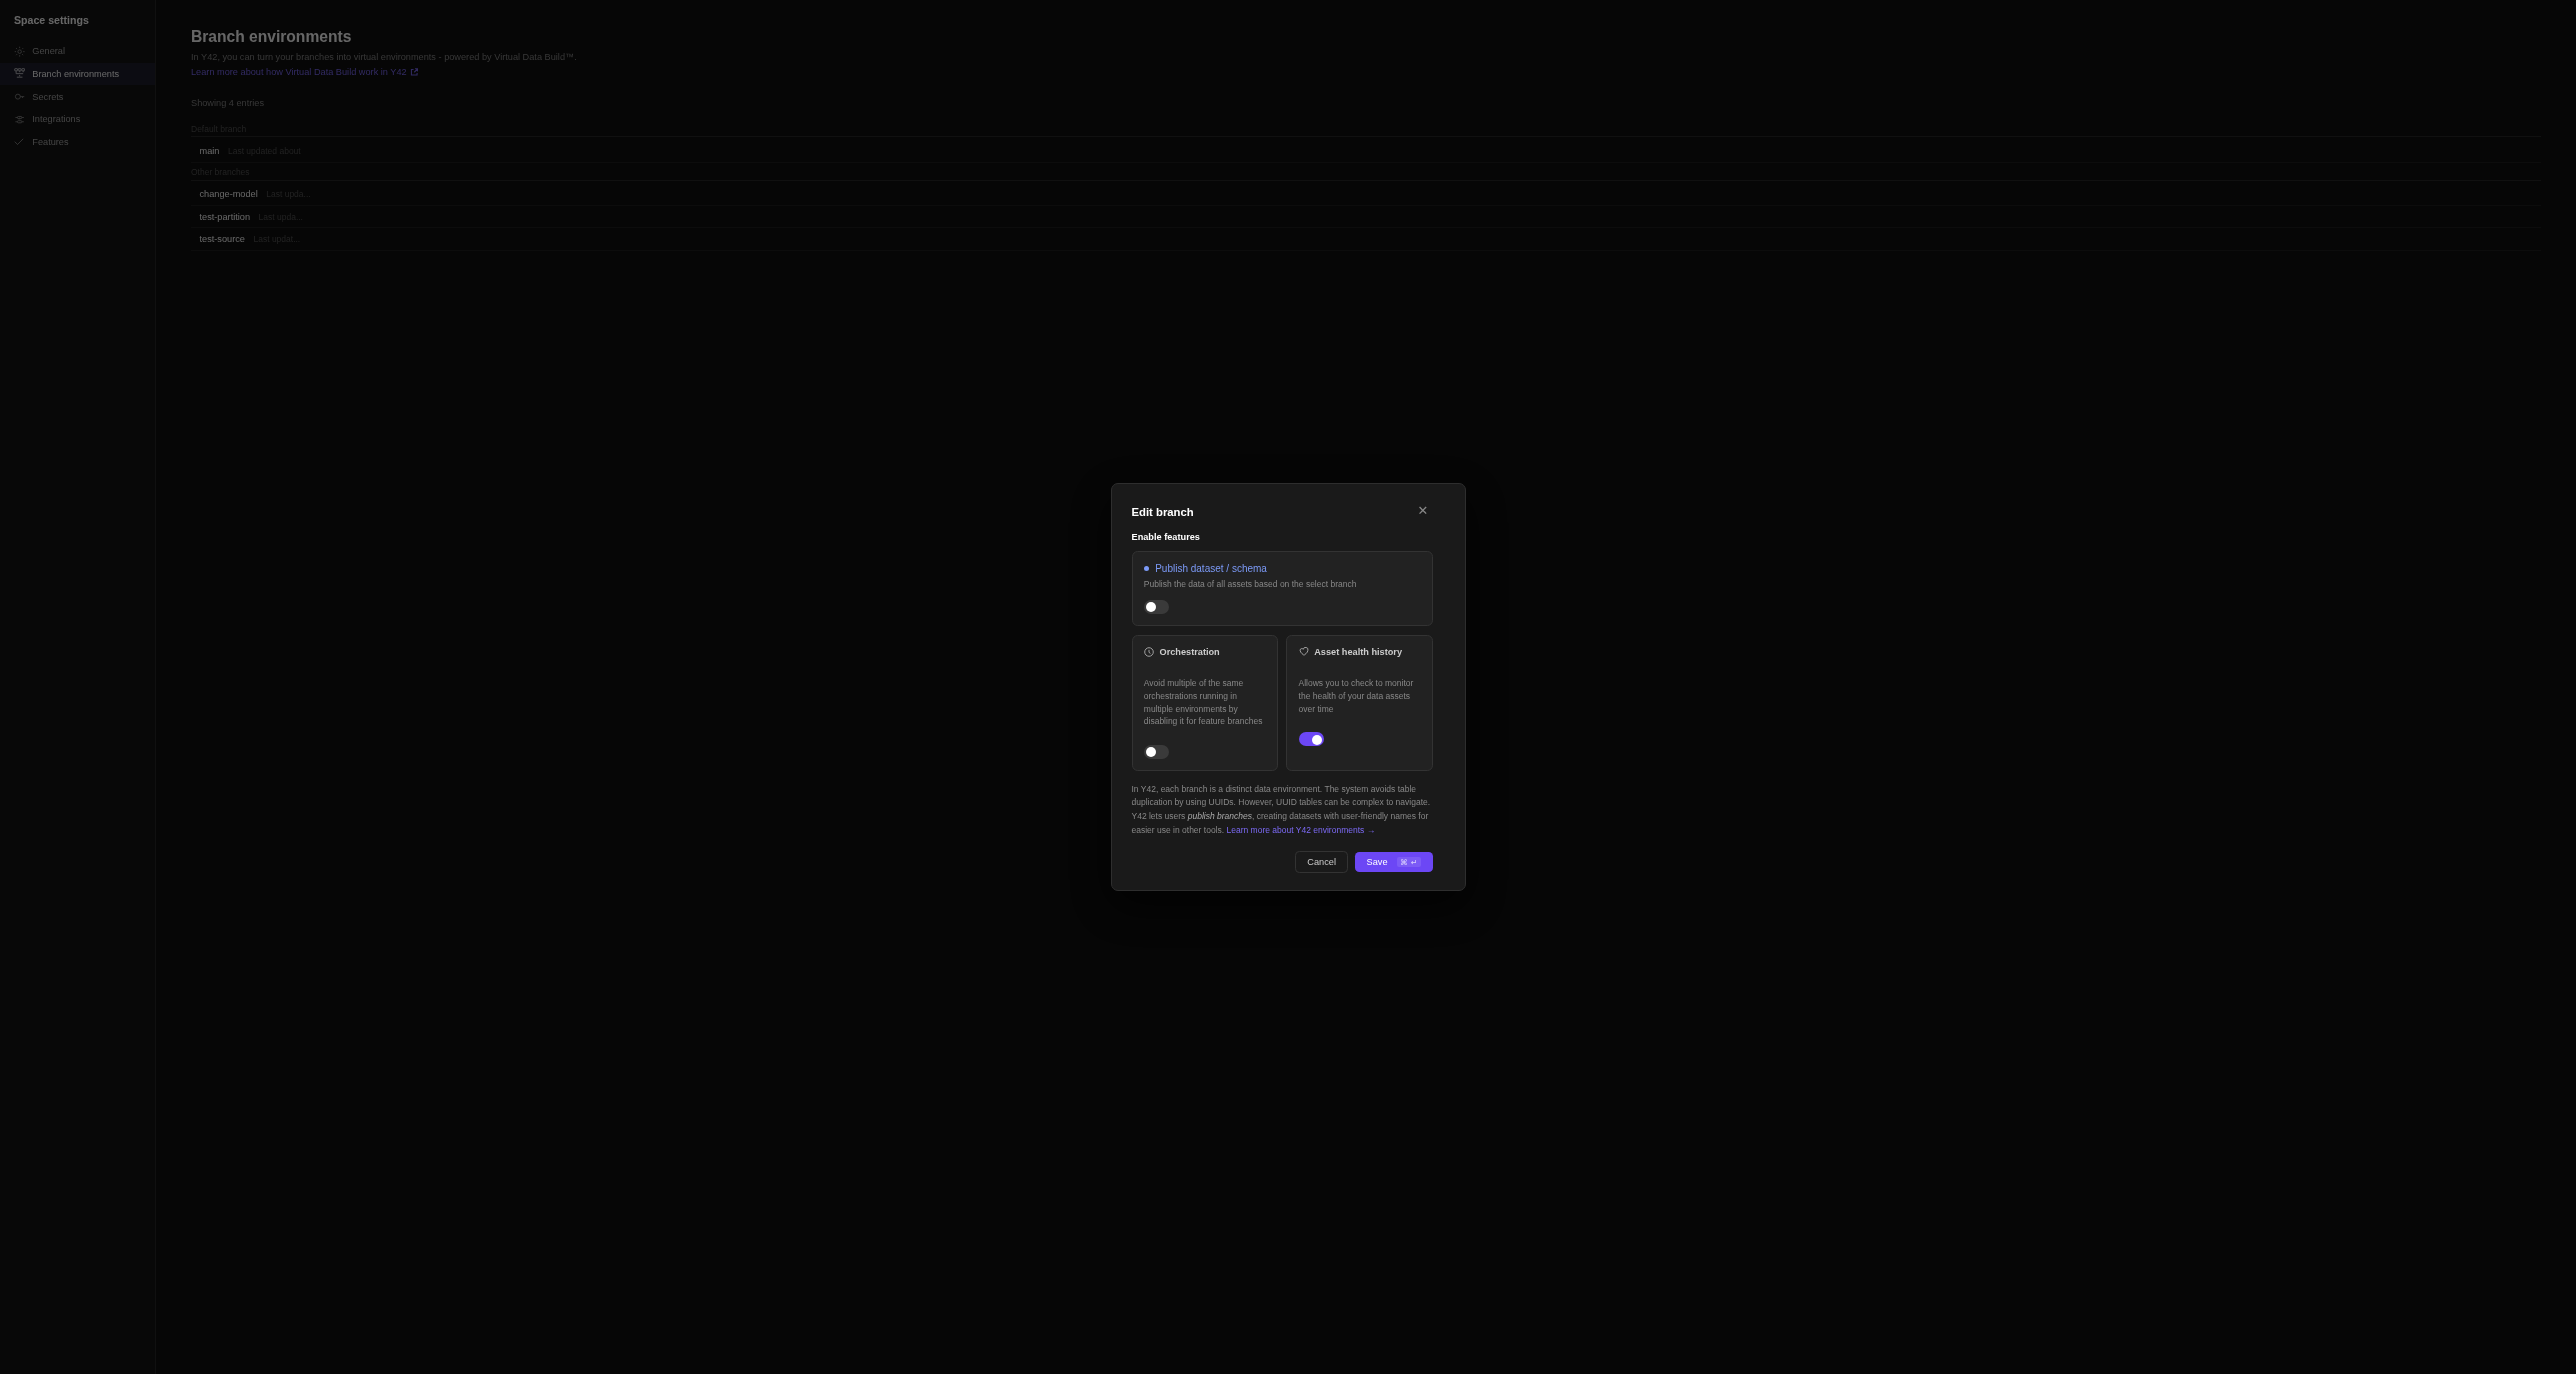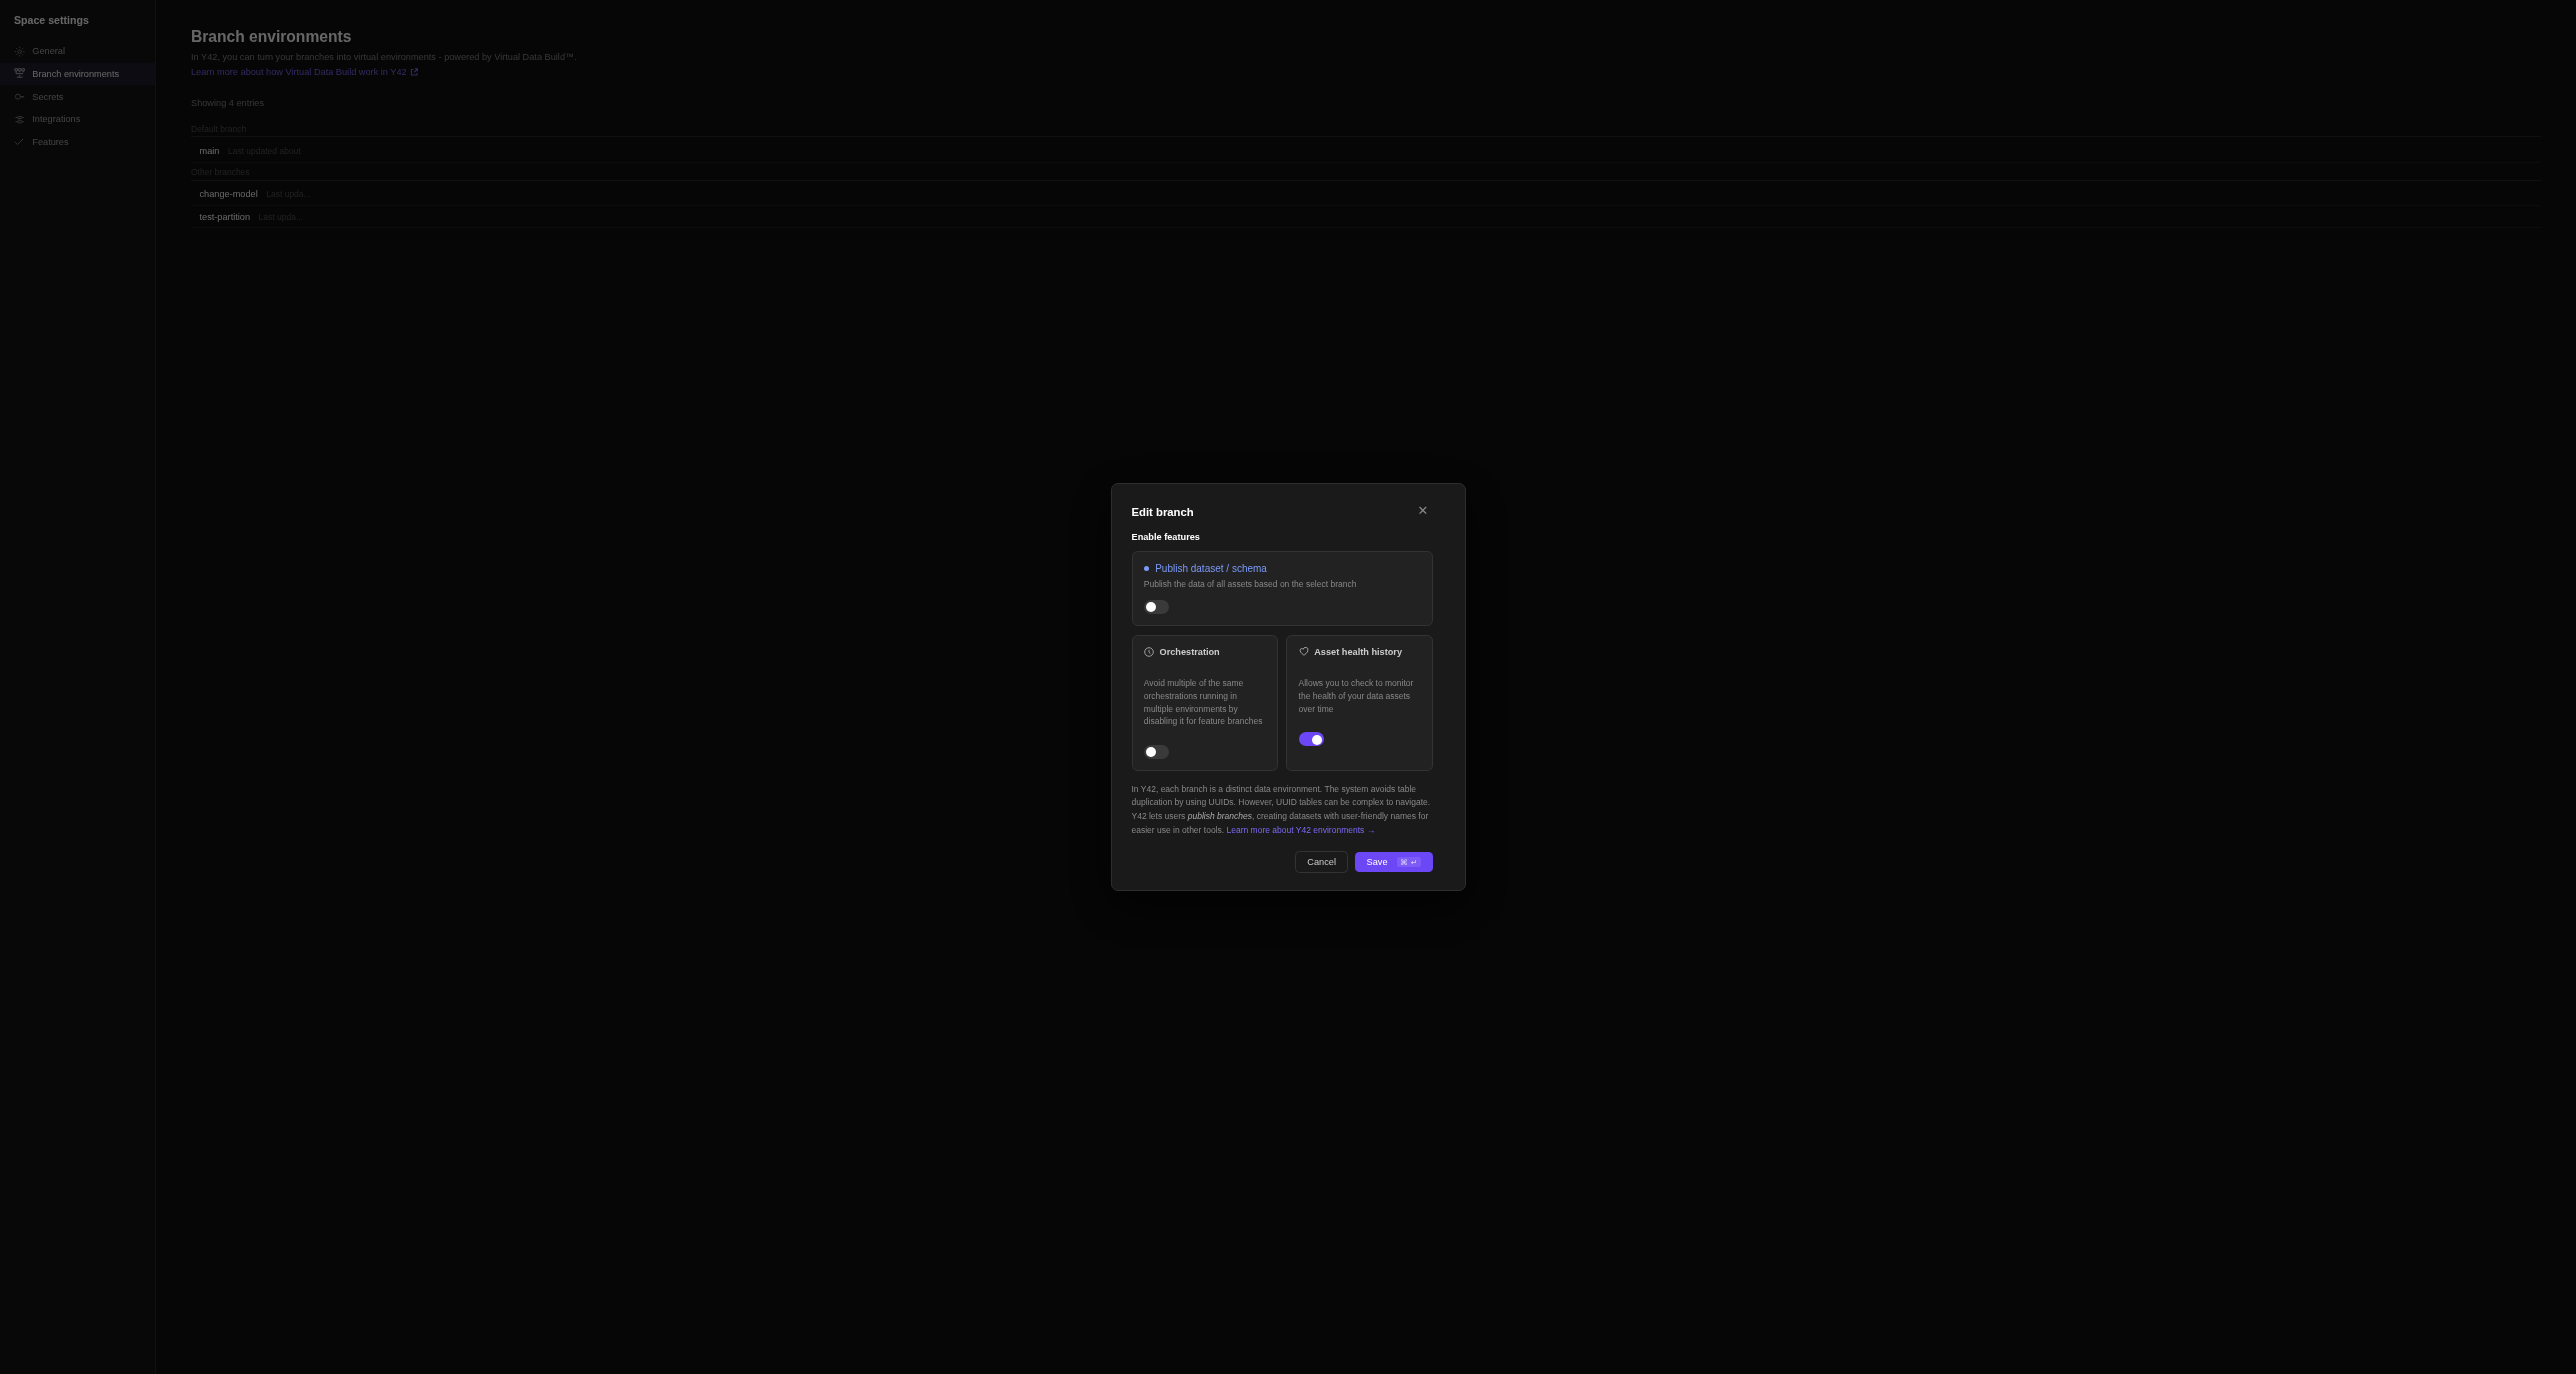--- a/index.html
+++ b/index.html
@@ -366,20 +366,24 @@
   </div>
 
   <div class="branch-section-label">Other branches</div>
   <div class="branch-row">
     <span class="branch-name">change-model</span>
     <span class="branch-updated">Last upda...</span>
   </div>
   <div class="branch-row">
     <span class="branch-name">test-partition</span>
     <span class="branch-updated">Last upda...</span>
+  </div>
+  <div class="branch-row">
+    <span class="branch-name">test-source</span>
+    <span class="branch-updated">Last updat...</span>
   </div>
 </main>
 
 <div class="overlay">
   <div class="dialog">
     <div class="dialog-header">
       <span class="dialog-title">Edit branch</span>
       <button class="dialog-close">✕</button>
     </div>
 

